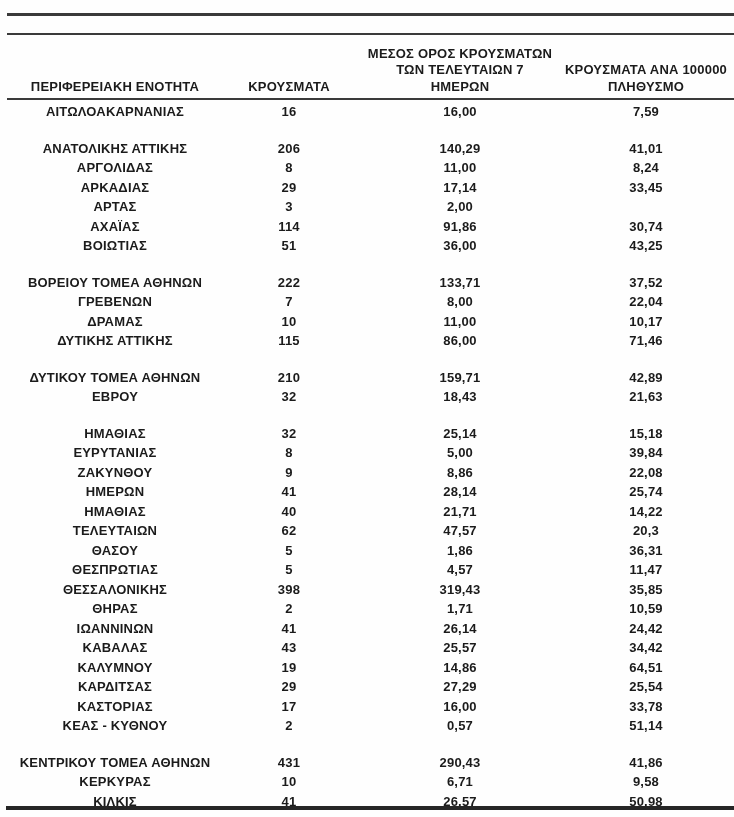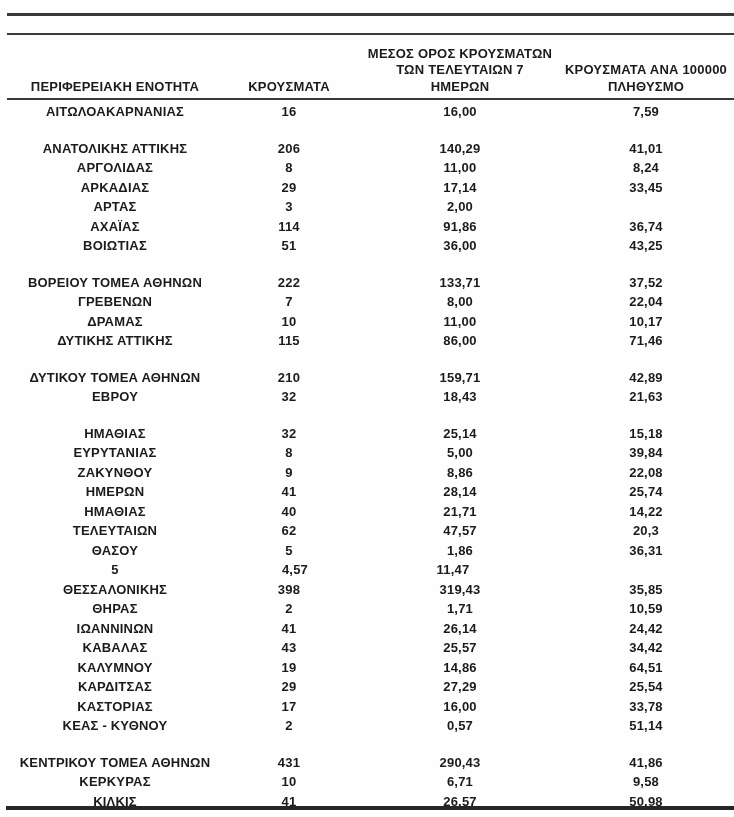--- a/index.html
+++ b/index.html
@@ -97,21 +97,21 @@
   </div>
         <div class="row">
     <div class="cell col1">ΑΡΤΑΣ</div>
     <div class="cell col2">3</div>
     <div class="cell col3">2,00</div>
   </div>
         <div class="row">
     <div class="cell col1">ΑΧΑΪΑΣ</div>
     <div class="cell col2">114</div>
     <div class="cell col3">91,86</div>
-    <div class="cell col4">36,74</div>
+    <div class="cell col4">30,74</div>
   </div>
         <div class="row">
     <div class="cell col1">ΒΟΙΩΤΙΑΣ</div>
     <div class="cell col2">51</div>
     <div class="cell col3">36,00</div>
     <div class="cell col4">43,25</div>
   </div>
       </div>
       <div class="group">
         <div class="row">
@@ -190,20 +190,21 @@
     <div class="cell col3">47,57</div>
     <div class="cell col4">20,3</div>
   </div>
         <div class="row">
     <div class="cell col1">ΘΑΣΟΥ</div>
     <div class="cell col2">5</div>
     <div class="cell col3">1,86</div>
     <div class="cell col4">36,31</div>
   </div>
         <div class="row">
+    <div class="cell col1">ΘΕΣΠΡΩΤΙΑΣ</div>
     <div class="cell col2">5</div>
     <div class="cell col3">4,57</div>
     <div class="cell col4">11,47</div>
   </div>
         <div class="row">
     <div class="cell col1">ΘΕΣΣΑΛΟΝΙΚΗΣ</div>
     <div class="cell col2">398</div>
     <div class="cell col3">319,43</div>
     <div class="cell col4">35,85</div>
   </div>

